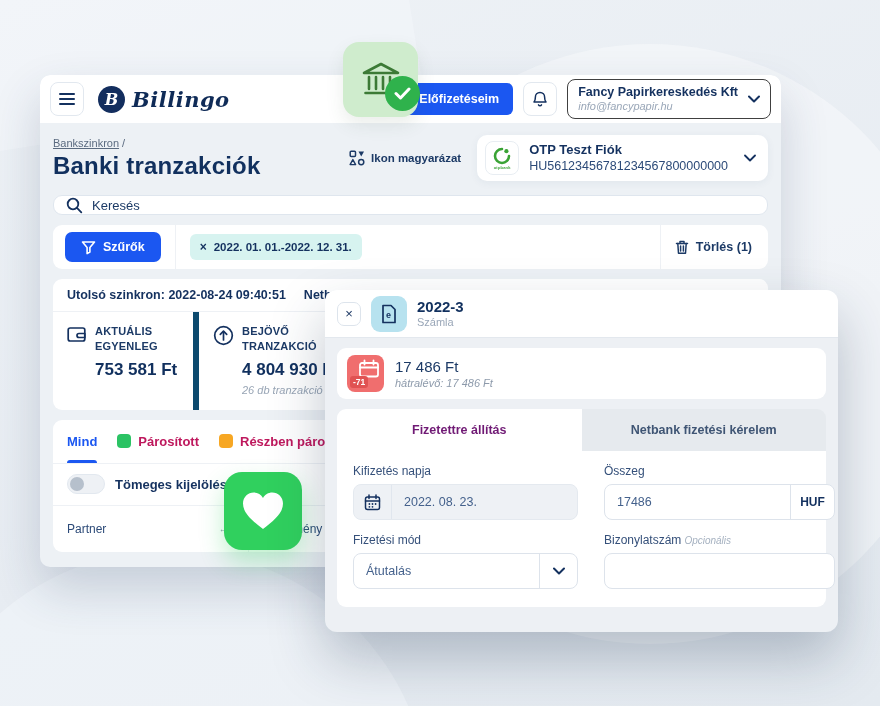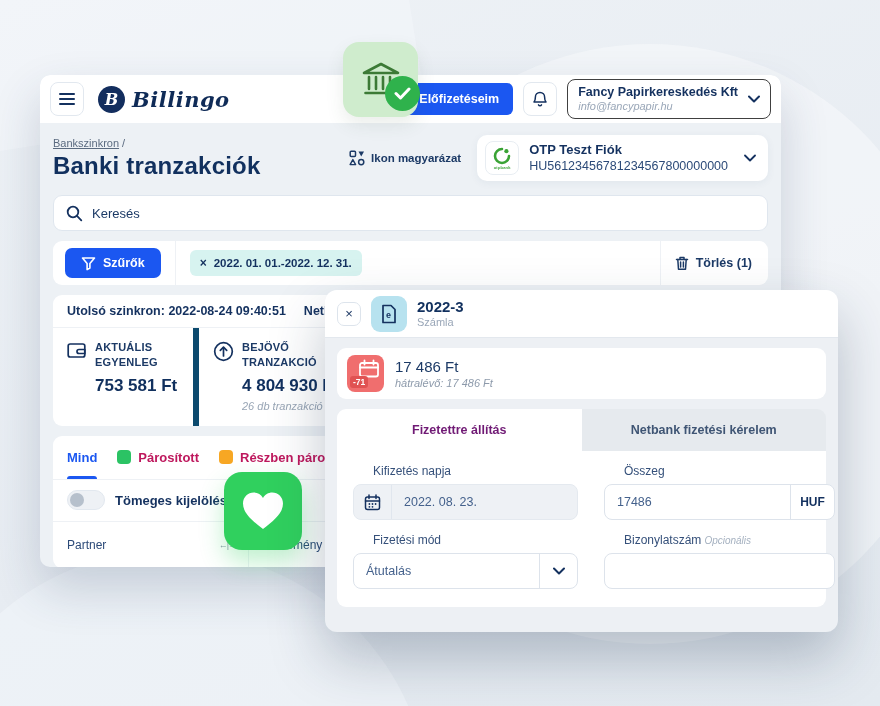--- a/index.html
+++ b/index.html
@@ -43,21 +43,21 @@
   .legend-link { display:flex; align-items:center; gap:6px; font-size:11.5px; font-weight:bold; color:#1c3a66;
                  cursor:pointer; }
   .otp-card { background:#fff; border-radius:10px; box-shadow:0 2px 8px rgba(40,60,95,.06);
               display:flex; align-items:center; gap:10px; padding:6px 12px 6px 8px; cursor:pointer; }
   .otp-tile { width:34px; height:34px; border:1px solid #e8edf2; border-radius:8px; display:flex;
               flex-direction:column; align-items:center; justify-content:center; }
   .otp-sub { font-size:4px; color:#3aa335; font-weight:bold; letter-spacing:.2px; }
   .otp-name { font-weight:bold; font-size:13px; color:#14315f; line-height:1.3; }
   .otp-iban { font-size:12.5px; color:#2c4a78; line-height:1.25; }
 
-  .search { margin-top:14px; height:36px; background:#fff; border:1px solid #dfe6ee; border-radius:9px;
+  .search { margin-top:14px; height:20px; background:#fff; border:1px solid #dfe6ee; border-radius:9px;
             display:flex; align-items:center; gap:9px; padding:0 12px; }
   .search input { border:none; outline:none; flex:1; font-size:13px; color:#1c3a66; font-family:inherit;
                   background:transparent; }
   .search input::placeholder { color:#1c3a66; opacity:1; }
 
   .filterbar { margin-top:10px; height:44px; background:#fff; border-radius:9px; display:flex;
                align-items:center; padding:0 12px; }
   .btn-filter { height:30px; background:#1b57f1; color:#fff; border:none; border-radius:7px; font-weight:bold;
                 font-size:12.5px; padding:0 16px; display:flex; align-items:center; gap:7px; cursor:pointer;
                 font-family:inherit; }
@@ -134,21 +134,21 @@
                font-weight:bold; border-radius:3px; padding:1px 3px; }
   .amount-main { font-size:15px; color:#1c3a66; font-weight:500; }
   .amount-sub { font-size:11px; font-style:italic; color:#8d9aab; margin-top:2px; }
   .modal-tabs { display:flex; margin-top:10px; height:42px; }
   .mtab { flex:1; display:flex; align-items:center; justify-content:center; font-weight:bold;
           font-size:12.5px; cursor:pointer; }
   .mtab-active { background:#fff; border-radius:9px 0 0 0; color:#701a75; }
   .mtab-inactive { background:#e6eaee; border-radius:0 9px 0 0; color:#3f5574; }
   .form-card { background:#fff; border-radius:0 0 9px 9px; padding:13px 16px 18px;
                display:grid; grid-template-columns:1fr 1fr; column-gap:26px; row-gap:13px; }
-  .f-label { font-size:12px; color:#35507a; margin-bottom:6px;margin-left:20px; }
+  .f-label { font-size:12px; color:#35507a; margin-bottom:6px; }
   .f-opt { font-size:10px; font-style:italic; color:#a5b1c0; margin-left:3px; }
   .inp { height:36px; border:1px solid #dde3eb; border-radius:8px; background:#fff; display:flex;
          align-items:center; overflow:hidden; }
   .inp-gray { background:#eef1f5; border-color:#e4e9ef; }
   .inp input { border:none; outline:none; background:transparent; font-size:12.5px; color:#44618c;
                font-family:inherit; flex:1; min-width:0; padding:0 12px; }
   .inp-iconbox { width:38px; height:100%; display:flex; align-items:center; justify-content:center;
                  border-right:1px solid #e0e6ee; flex:0 0 auto; }
   .inp-suffix { width:44px; height:100%; display:flex; align-items:center; justify-content:center;
                 border-left:1px solid #dde3eb; font-weight:bold; font-size:12px; color:#14315f; flex:0 0 auto; }

